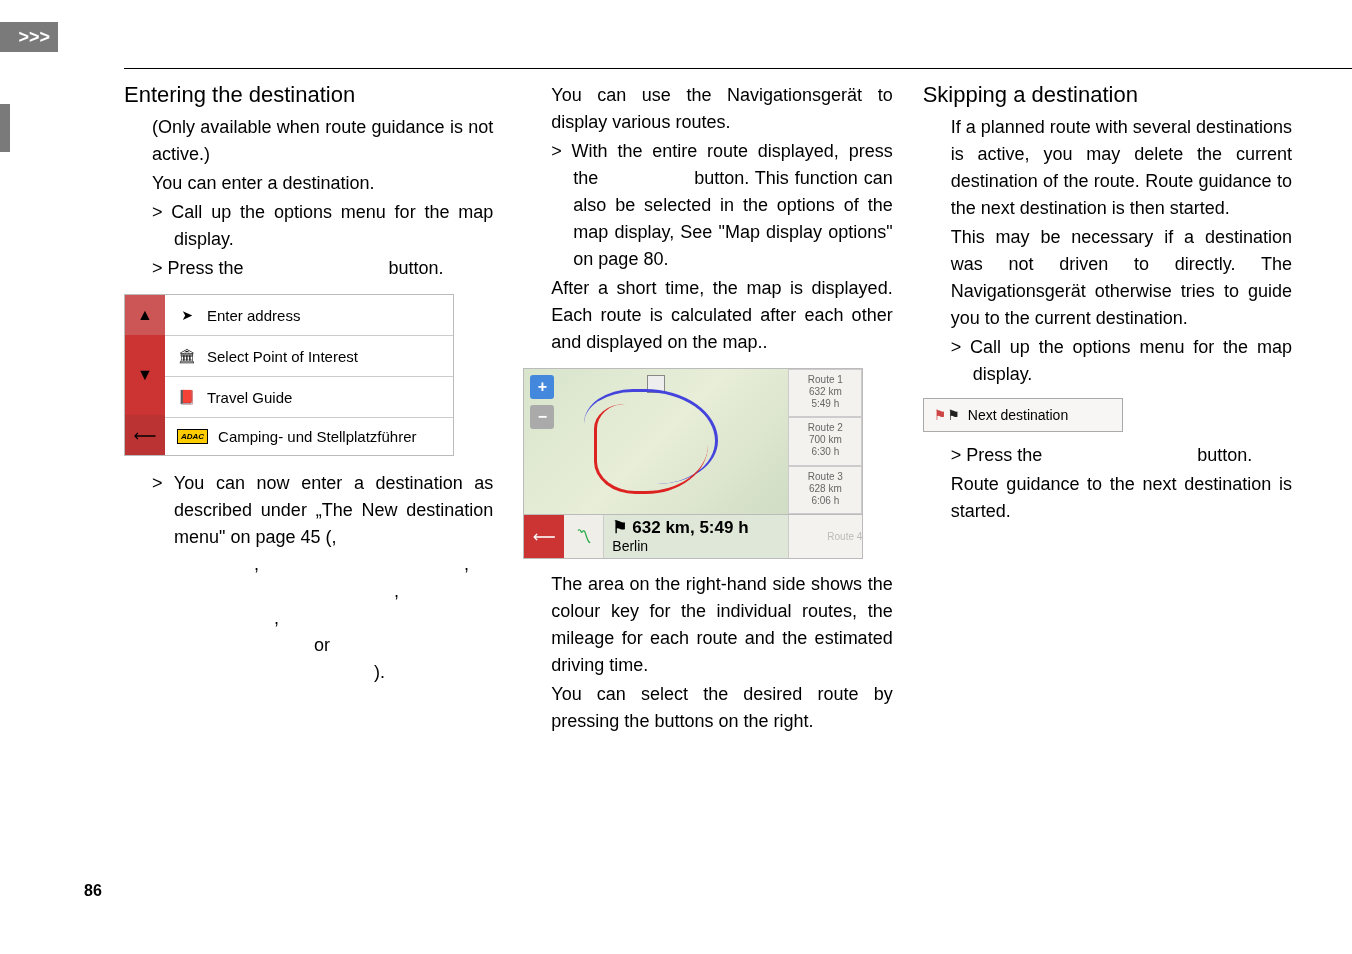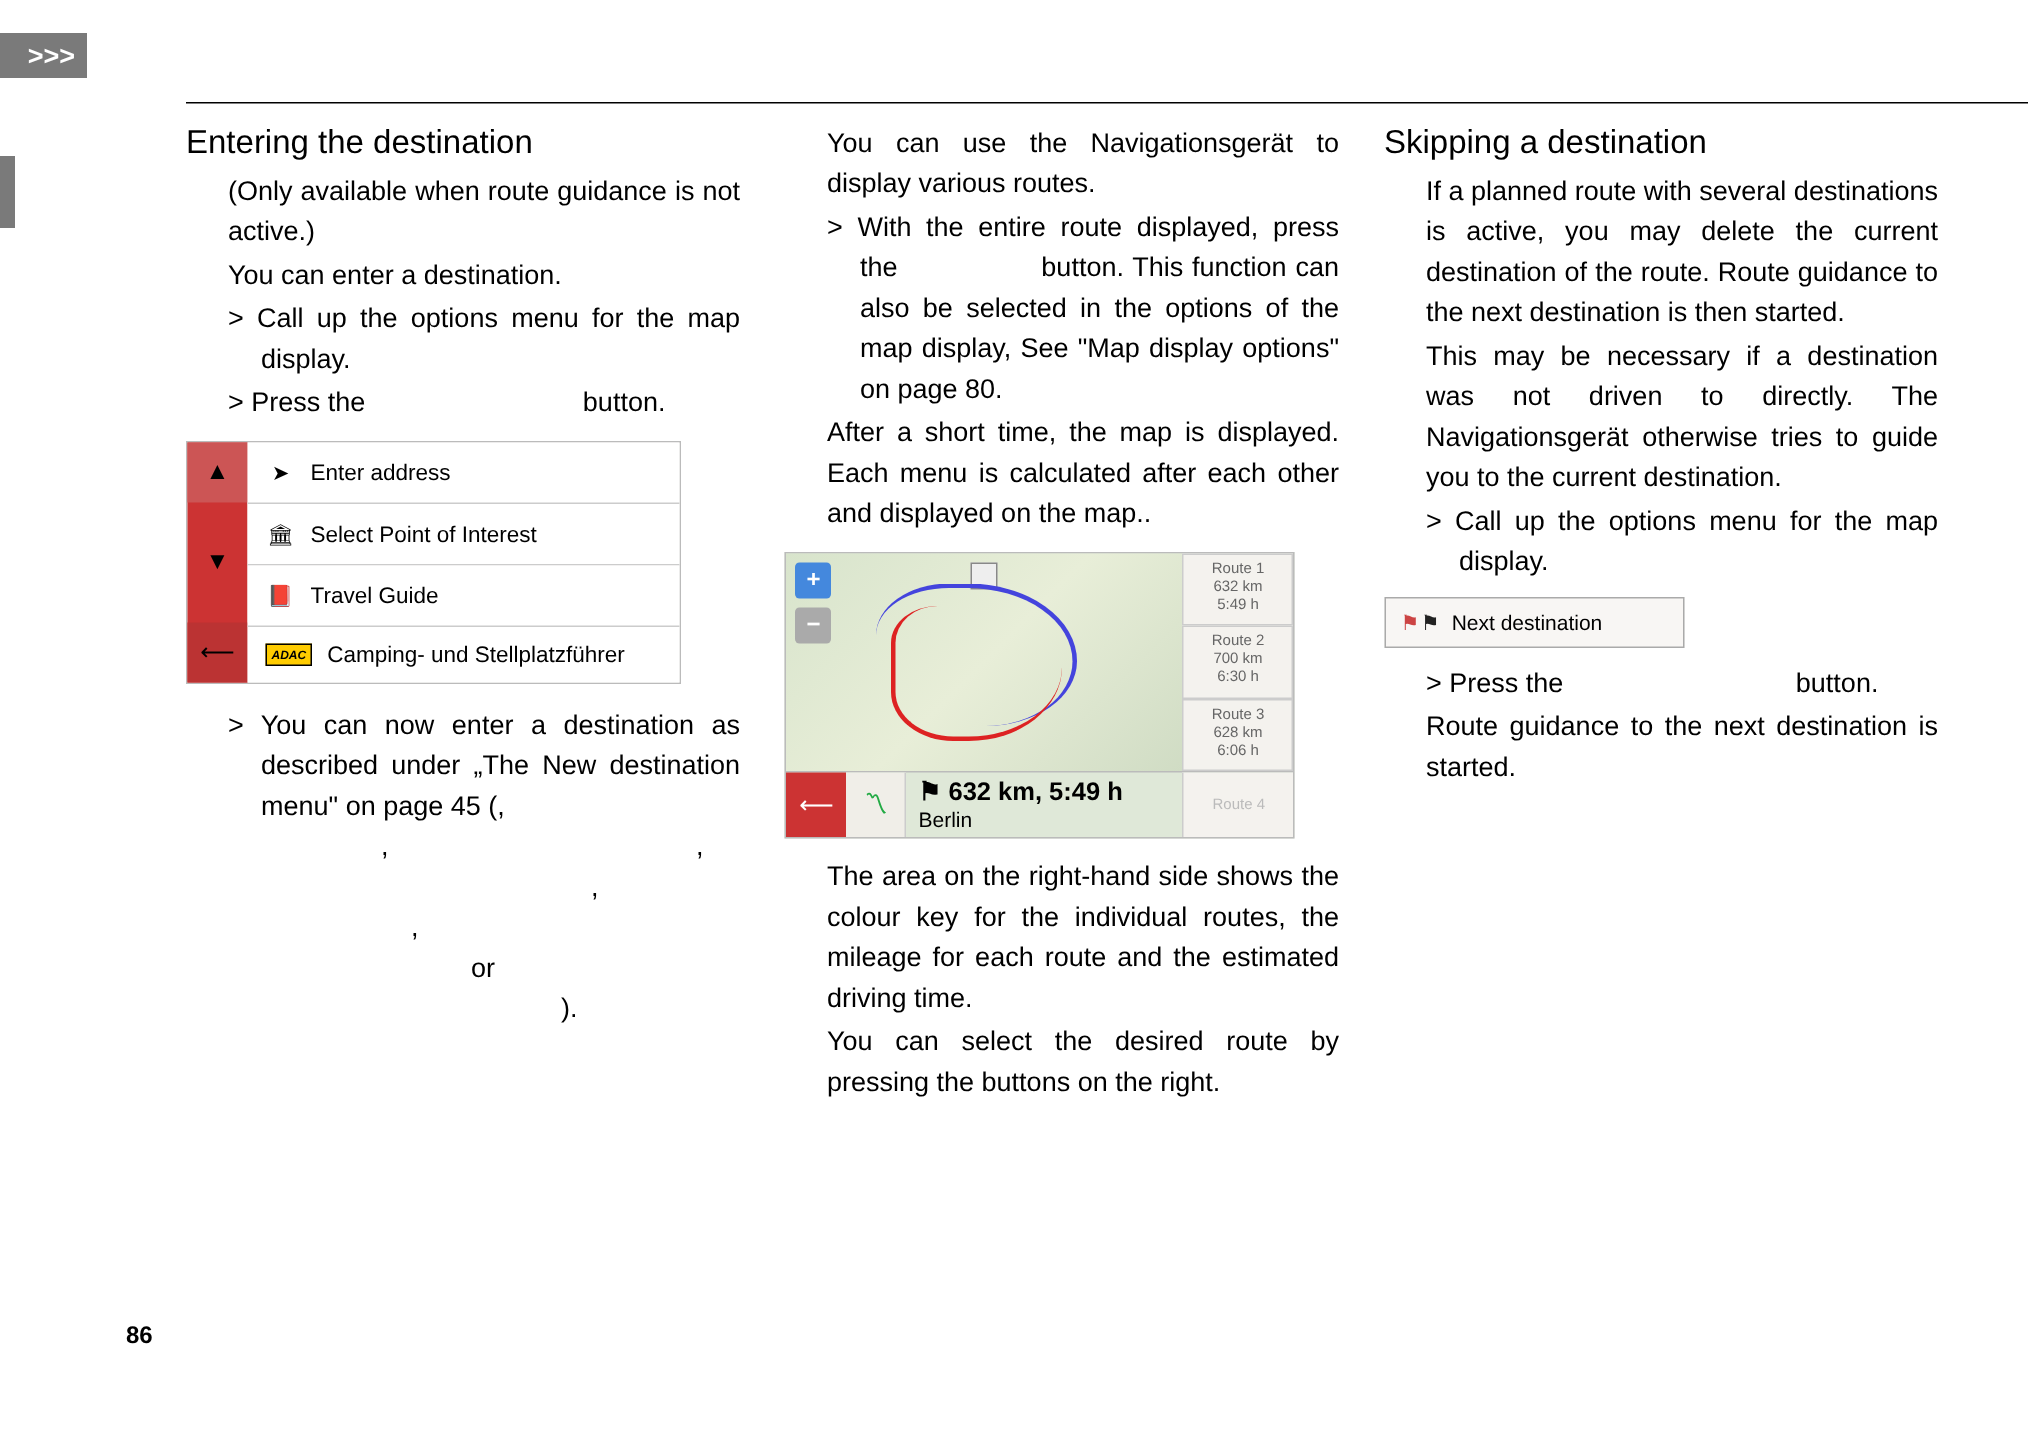--- a/index.html
+++ b/index.html
@@ -225,21 +225,21 @@
     .map-info-text .dist { font-size: 17px; font-weight: bold; }
     .route4-btn {
       width: 74px;
       height: 100%;
       background: #f4f2ee;
       border-left: 1px solid #ccc;
       font-size: 10px;
       color: #bbb;
       display: flex;
       align-items: center;
-      justify-content: center;
+      justify-content: flex-end;
     }
     .next-dest-btn {
       margin: 10px 0;
       width: 200px;
       background: #f8f6f4;
       border: 1px solid #aaa;
       padding: 8px 10px;
       font-size: 14px;
       display: flex;
       align-items: center;
@@ -315,21 +315,21 @@
       <br><span style="margin-left:140px;"> or </span>
       <br><span style="margin-left:200px;">).</span>
     </p>
   </div>
 
   <div class="column">
     <p>You can use the Navigationsgerät to display various routes.</p>
     <p class="step">
       <span>&gt; With the entire route displayed, press the </span><span style="margin-left:90px;"> button. This function can also be selected in the options of the map display, See "Map display options" on page 80.</span>
     </p>
-    <p>After a short time, the map is displayed. Each menu is calculated after each other and displayed on the map..</p>
+    <p>After a short time, the map is displayed. Each route is calculated after each other and displayed on the map..</p>
 
     <div class="map-box">
       <div class="map-main">
         <div class="map-image-area">
           <div class="zoom-btn zoom-plus">+</div>
           <div class="zoom-btn zoom-minus">−</div>
           <div class="compass-sq"></div>
           <div class="route-line-blue"></div>
           <div class="route-line-red"></div>
         </div>

